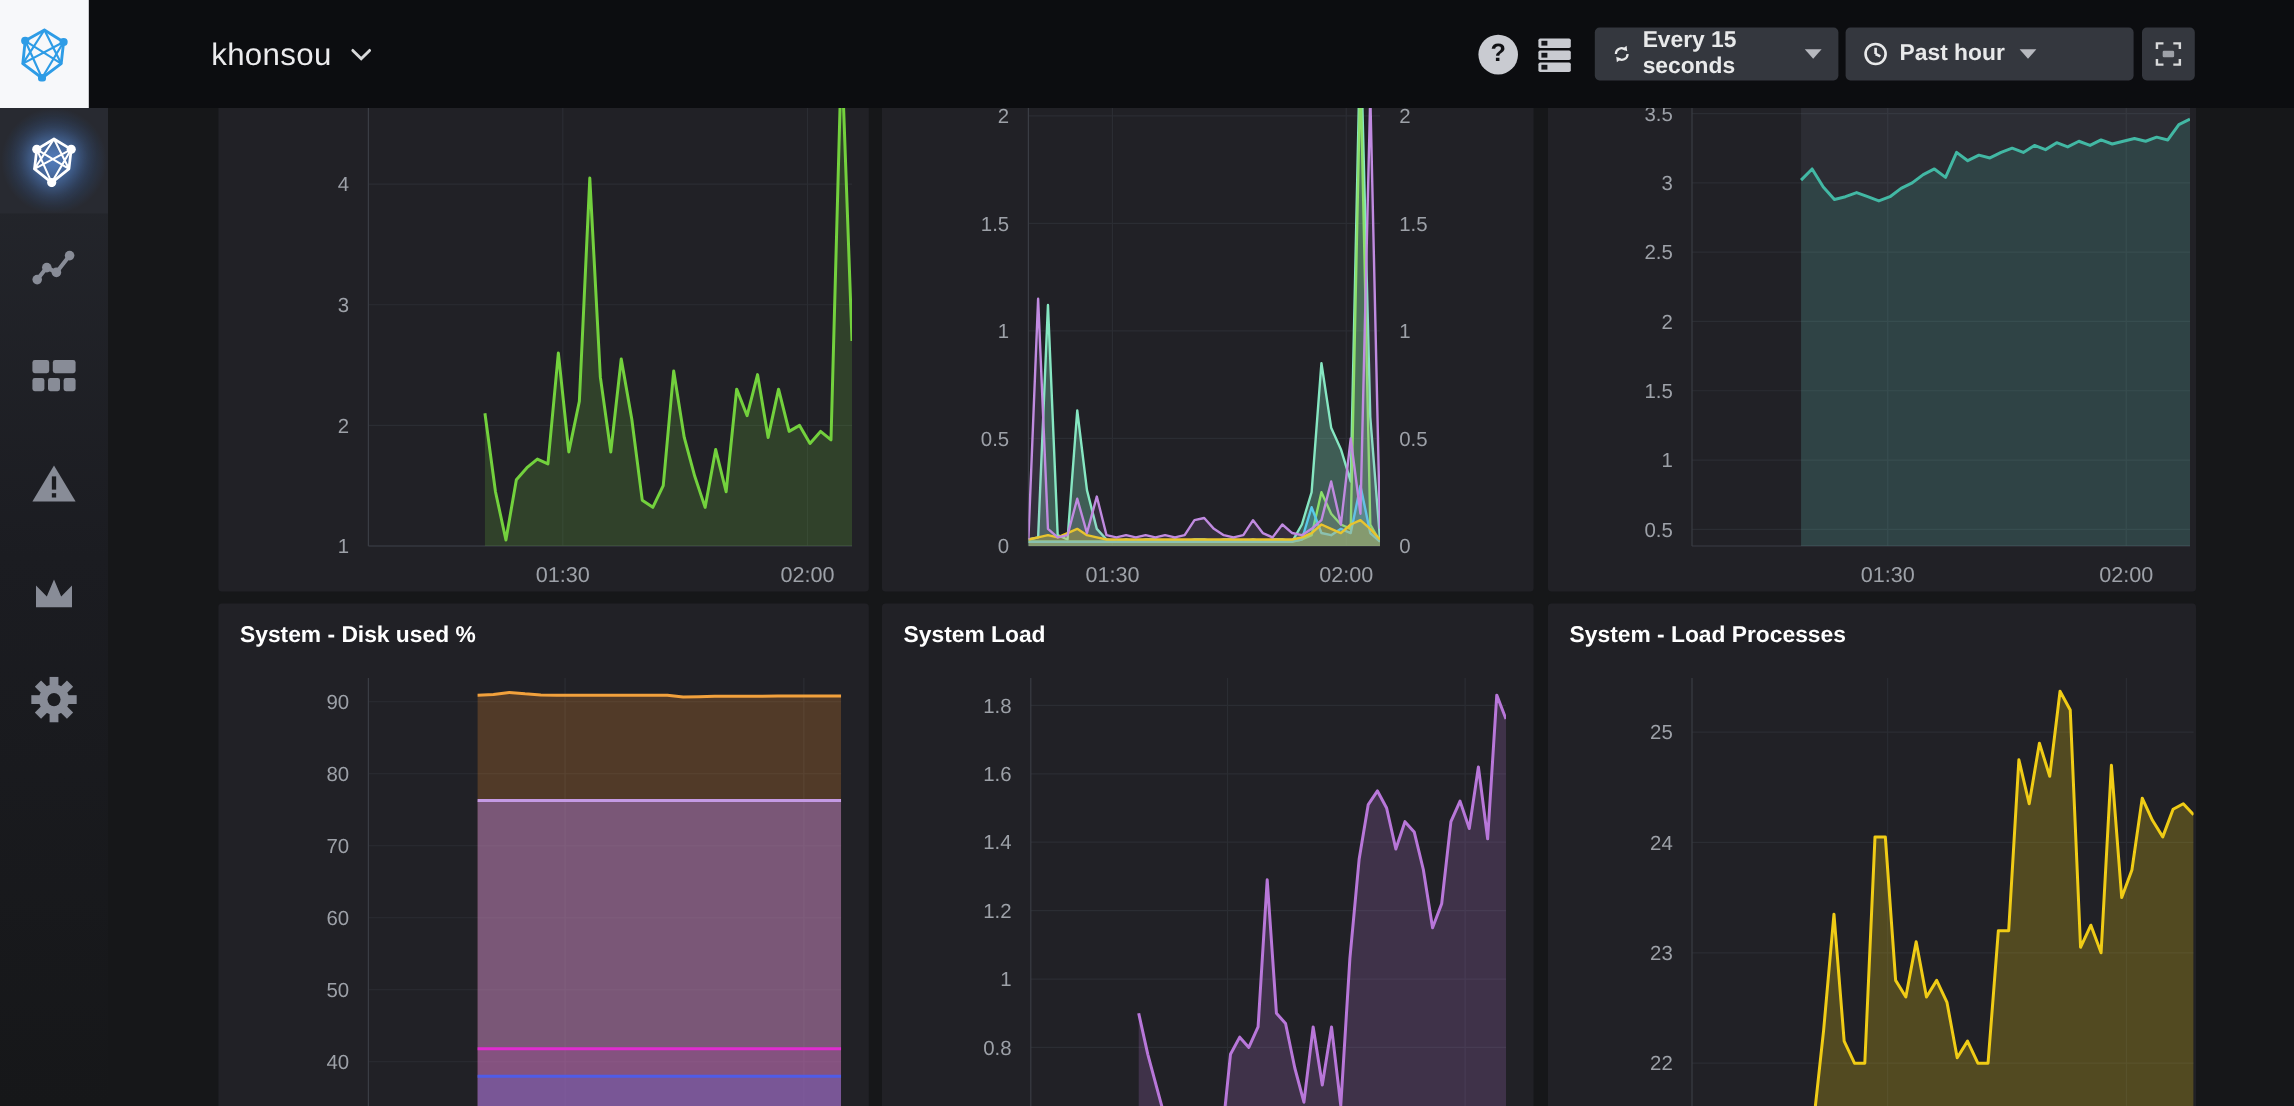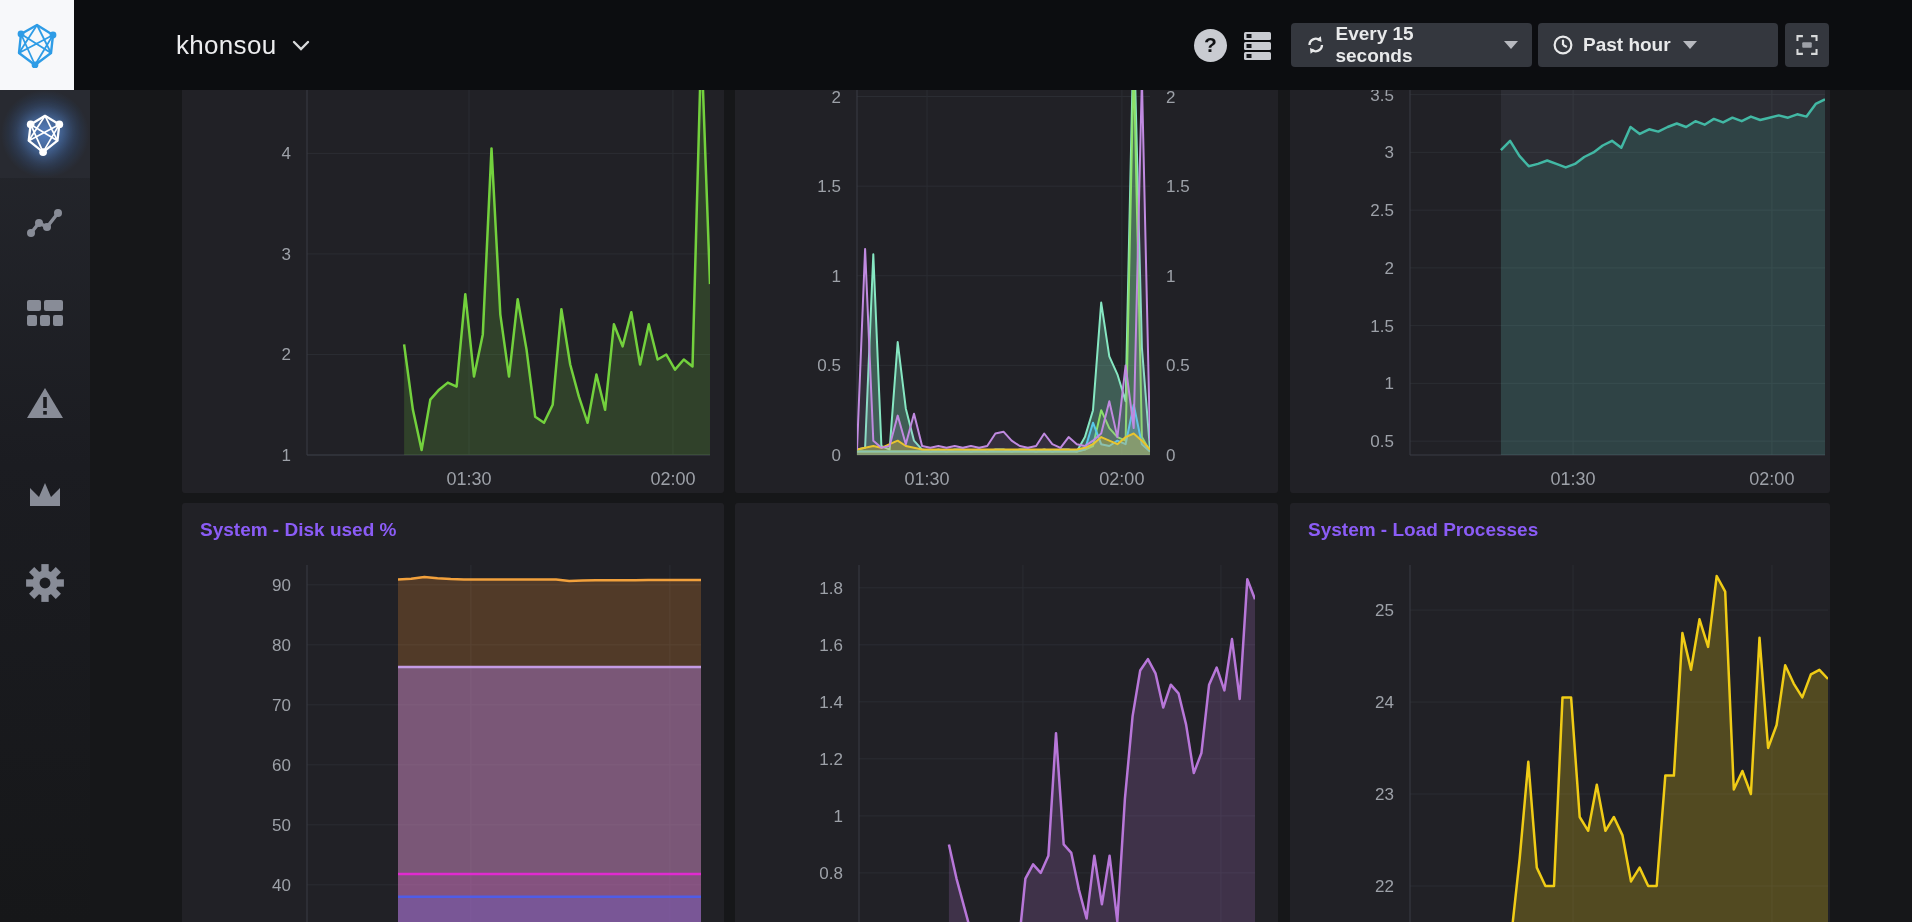--- a/index.html
+++ b/index.html
@@ -15,35 +15,35 @@
   .dash-title span{color:#ececee;font-size:26px;letter-spacing:.3px;}
   .nav-right{position:absolute;right:83px;top:0;height:90px;display:flex;align-items:center;}
   .help-btn{width:33px;height:33px;border-radius:50%;background:#c9cbd1;color:#101114;
     display:flex;align-items:center;justify-content:center;font-size:21px;font-weight:bold;cursor:pointer;}
   .icon-gap{margin-left:14px;cursor:pointer;display:flex;align-items:center;}
   .nav-btn{height:44px;background:#34373e;border-radius:4px;display:flex;align-items:center;
     padding:0 14px;color:#e8e9ea;font-size:19px;font-weight:bold;cursor:pointer;box-sizing:border-box;}
   .nav-btn .lbl{margin-left:9px;}
   .caret{width:0;height:0;border-left:7px solid transparent;border-right:7px solid transparent;
     border-top:8px solid #b7b9bf;margin-left:12px;}
-  .btn-refresh{margin-left:17px;width:241px;}
+  .btn-refresh{margin-left:17px;width:203px;}
   .btn-time{margin-left:6px;width:240px;justify-content:flex-start;}
   .btn-time .grp{display:flex;align-items:center;}
   .btn-kiosk{margin-left:7px;width:44px;justify-content:center;padding:0;}
   
   .sidebar{position:absolute;left:0;top:90px;width:90px;bottom:0;z-index:25;
     background:linear-gradient(180deg,#25272d 0%,#1b1c21 45%,#161719 100%);}
   .side-item{width:90px;height:90px;display:flex;align-items:center;justify-content:center;cursor:pointer;}
   .side-item.active{height:88px;background:
     radial-gradient(circle at 50% 50%,rgba(60,125,220,.55) 0%,rgba(60,125,220,.18) 45%,rgba(0,0,0,0) 70%),#282a31;}
   .side-item.active svg{filter:drop-shadow(0 0 9px rgba(130,180,255,.95));}
   
   .panel{position:absolute;background:#212126;border-radius:3px;z-index:5;}
   .panel-title{position:absolute;top:0;left:0;right:0;height:48px;padding:16px 0 0 18px;
-    font-size:19px;font-weight:bold;color:#8b5cf6;box-sizing:border-box;z-index:2;cursor:pointer;}
+    font-size:19px;font-weight:bold;color:#ffffff;box-sizing:border-box;z-index:2;cursor:pointer;}
   .panel svg.chart{position:absolute;left:0;top:0;}
   svg text{font-family:"Liberation Sans",sans-serif;}
 </style>
 </head>
 <body>
 
 <div class="navbar">
   <div class="logo-box">
     <svg width="46" height="46" viewBox="0 0 46 46">
       <polygon points="23,3 39,13 37,31 21,43 5,31 7,12" fill="none" stroke="#2e9ce6" stroke-width="2.4" stroke-linejoin="round"></polygon>
@@ -294,20 +294,21 @@
         <path d="M216.0,164.0L519.0,164.0L519.0,440L216.0,440Z" fill="rgba(174,124,216,0.45)" stroke="none"></path>
         <path d="M216.0,164.0L519.0,164.0" fill="none" stroke="#c49ae4" stroke-width="2.5" stroke-linejoin="round"></path>
         <path d="M216.0,371.0L519.0,371.0L519.0,440L216.0,440Z" fill="rgba(224,43,208,0.10)" stroke="none"></path>
         <path d="M216.0,371.0L519.0,371.0" fill="none" stroke="#e02bd0" stroke-width="2.5" stroke-linejoin="round"></path>
         <path d="M216.0,393.8L519.0,393.8L519.0,440L216.0,440Z" fill="rgba(80,100,230,0.22)" stroke="none"></path>
         <path d="M216.0,393.8L519.0,393.8" fill="none" stroke="#4f5ce8" stroke-width="2.5" stroke-linejoin="round"></path>
       </g>
     </svg>
   </div>
 <div class="panel" style="left: 735px; top: 503px; width: 543px; height: 480px;">
+  <div class="panel-title">System Load</div>
 <svg width="543" height="480" viewBox="0 0 543 480" class="chart">
       <line x1="124" x2="520" y1="426.8868778280543" y2="426.8868778280543" stroke="#2b2d33" stroke-width="1"></line>
       <text x="108" y="432.8868778280543" text-anchor="end" fill="#9da1a8" font-size="17">0.6</text>
       <line x1="124" x2="520" y1="369.87330316742083" y2="369.87330316742083" stroke="#2b2d33" stroke-width="1"></line>
       <text x="108" y="375.87330316742083" text-anchor="end" fill="#9da1a8" font-size="17">0.8</text>
       <line x1="124" x2="520" y1="312.8597285067873" y2="312.8597285067873" stroke="#2b2d33" stroke-width="1"></line>
       <text x="108" y="318.8597285067873" text-anchor="end" fill="#9da1a8" font-size="17">1</text>
       <line x1="124" x2="520" y1="255.84615384615384" y2="255.84615384615384" stroke="#2b2d33" stroke-width="1"></line>
       <text x="108" y="261.8461538461538" text-anchor="end" fill="#9da1a8" font-size="17">1.2</text>
       <line x1="124" x2="520" y1="198.8325791855204" y2="198.8325791855204" stroke="#2b2d33" stroke-width="1"></line>

